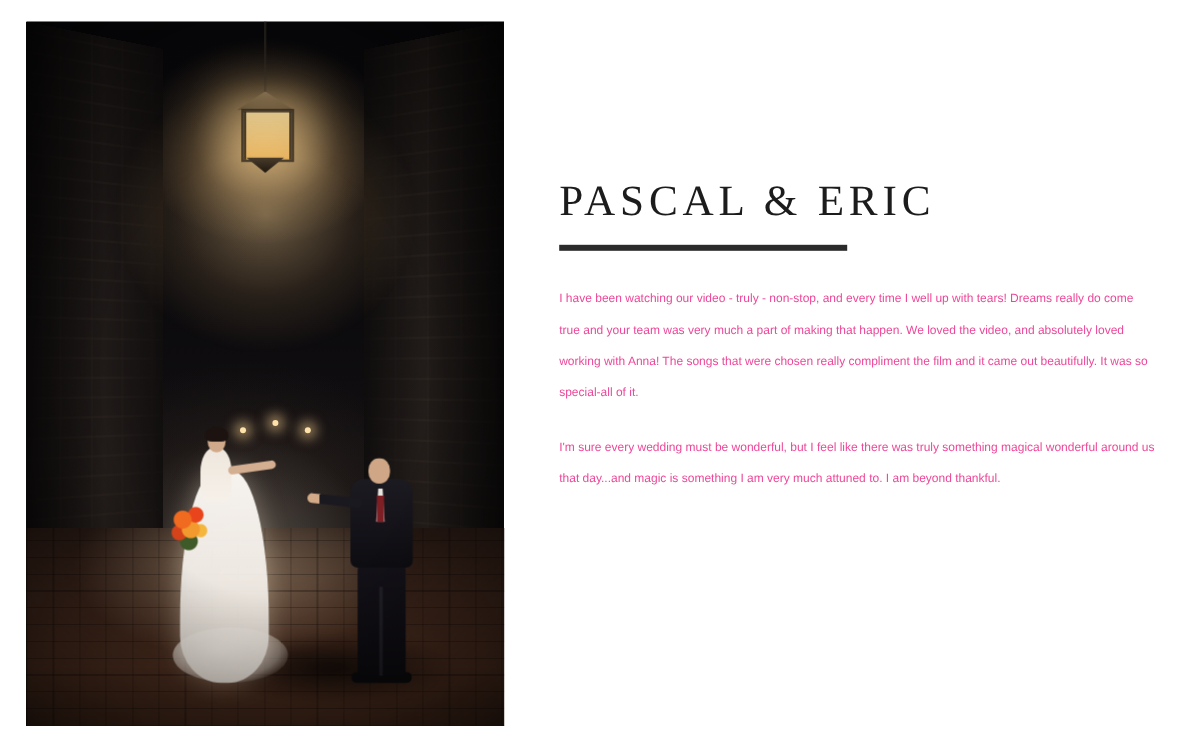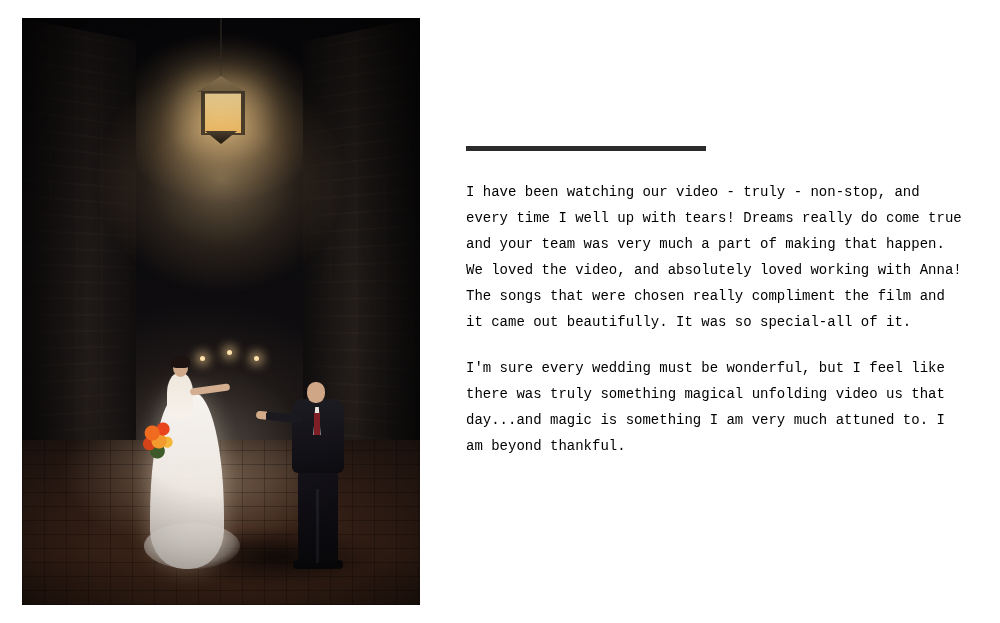--- a/index.html
+++ b/index.html
@@ -320,24 +320,24 @@
   }
 
   .rule {
     width: 240px;
     height: 5px;
     background: #2b2b2b;
     margin: 0 0 28px 0;
   }
 
   .para {
-    font-family: Liberation Mono, monospace;
-    font-size: 14px;
+    font-family: Liberation Sans, sans-serif;
+    font-size: 10px;
     line-height: 26px;
-    color: #000000;
+    color: #ec4899;
     margin: 0 0 20px 0;
     max-width: 510px;
   }
 </style>
 </head>
 <body>
 
 <div class="page">
 
   <div class="photo-column">
@@ -383,18 +383,19 @@
         <div class="groom-tie"></div>
         <div class="groom-arm"></div>
         <div class="groom-head"></div>
       </div>
 
       <div class="vignette"></div>
     </div>
   </div>
 
   <div class="text-column">
+    <h1 class="couple-title">PASCAL &amp; ERIC</h1>
     <div class="rule"></div>
     <p class="para">I have been watching our video - truly - non-stop, and every time I well up with tears! Dreams really do come true and your team was very much a part of making that happen. We loved the video, and absolutely loved working with Anna! The songs that were chosen really compliment the film and it came out beautifully. It was so special-all of it.</p>
-    <p class="para">I'm sure every wedding must be wonderful, but I feel like there was truly something magical unfolding video us that day...and magic is something I am very much attuned to. I am beyond thankful.</p>
+    <p class="para">I'm sure every wedding must be wonderful, but I feel like there was truly something magical wonderful around us that day...and magic is something I am very much attuned to. I am beyond thankful.</p>
   </div>
 
 </div>
 
 </body></html>

